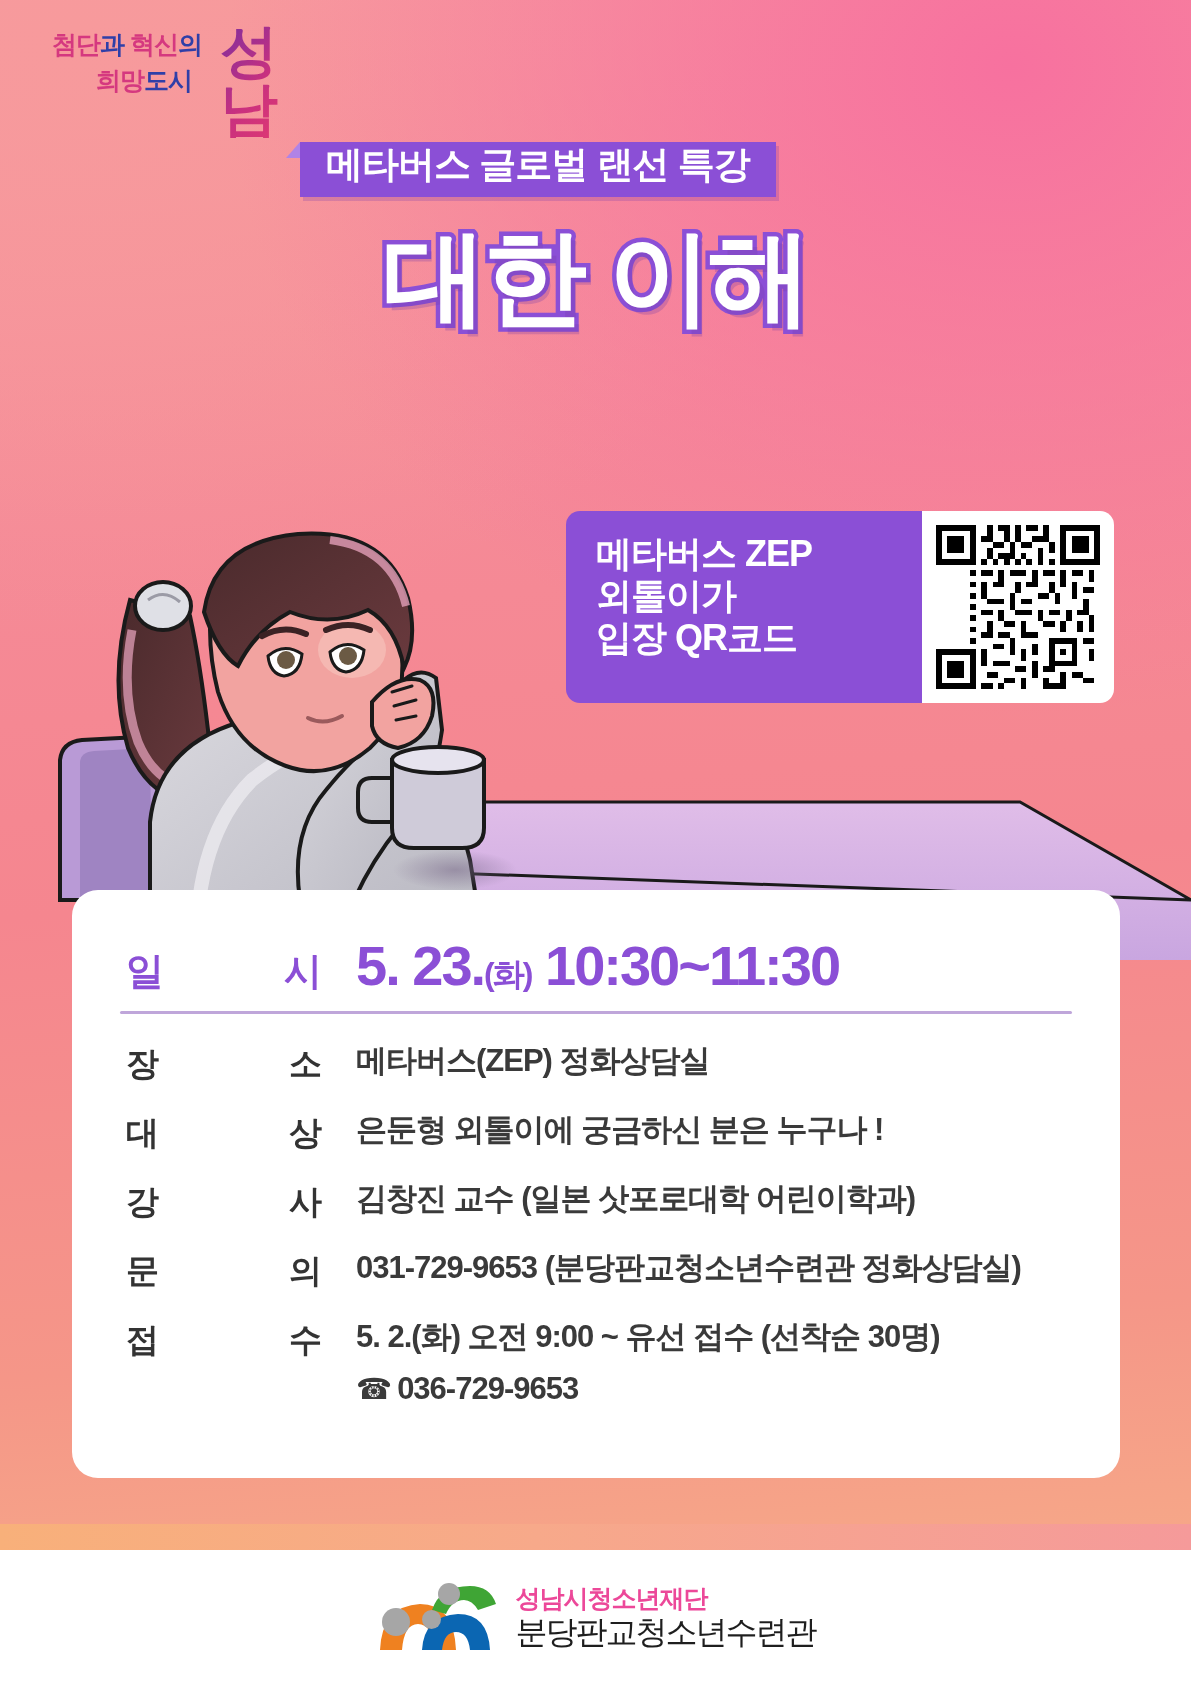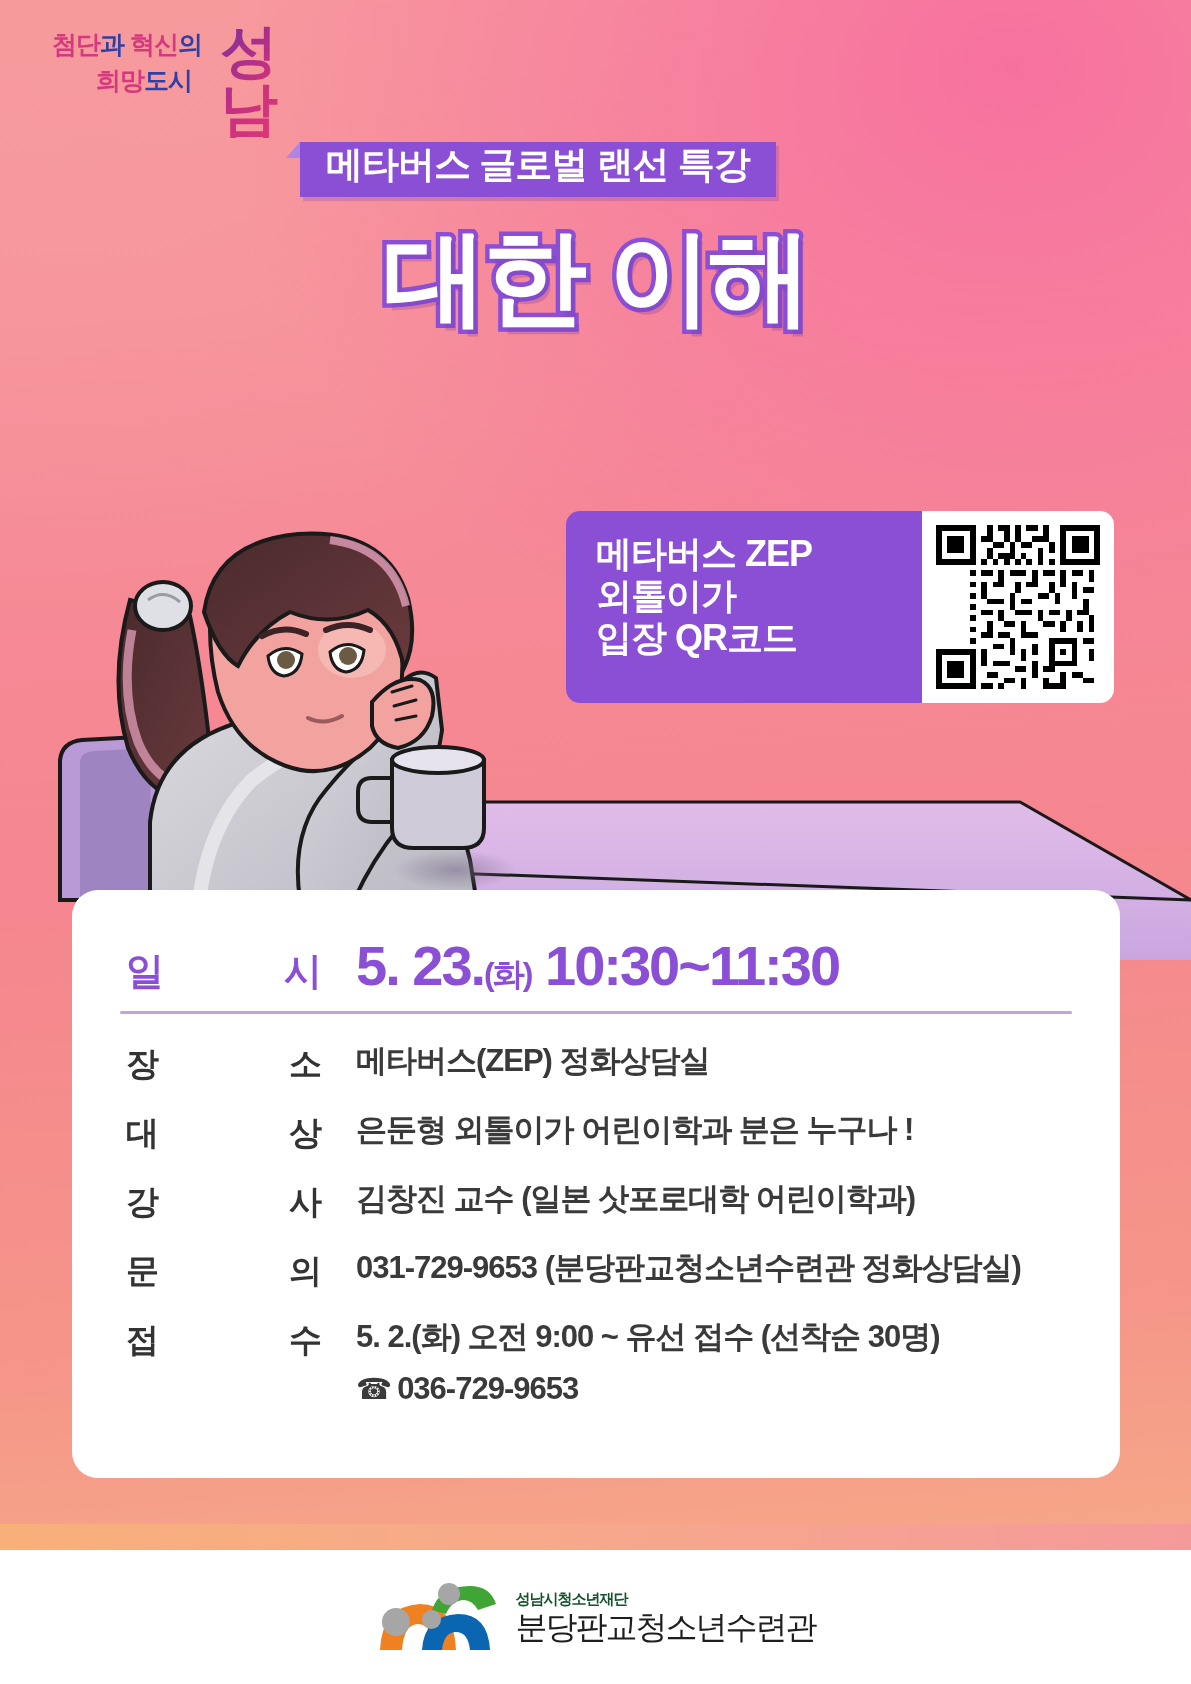--- a/index.html
+++ b/index.html
@@ -143,21 +143,21 @@
     background:linear-gradient(90deg,#f8b07a 0%,#f7a98a 45%,#f59a9a 100%);
   }
   .footer{
     position:absolute;left:0;right:0;bottom:0;height:134px;background:#fff;
     display:flex;align-items:center;justify-content:center;gap:18px;
   }
   .f-mark{position:relative;width:122px;height:74px;flex:0 0 122px;}
   .f-mark .dot1{position:absolute;left:6px;top:28px;width:28px;height:28px;border-radius:50%;background:#a6a6a6;}
   .f-mark .dot2{position:absolute;left:46px;top:30px;width:19px;height:19px;border-radius:50%;background:#a6a6a6;}
   .f-mark .dot3{position:absolute;left:62px;top:3px;width:22px;height:22px;border-radius:50%;background:#a6a6a6;}
-  .f-txt .small{font-size:15px;font-weight:700;color:#14532d;letter-spacing:-1px;line-height:1;margin-bottom:5px;}
+  .f-txt .small{font-size:25px;font-weight:700;color:#ec4899;letter-spacing:-1px;line-height:1;margin-bottom:5px;}
   .f-txt .big{font-size:32px;font-weight:400;color:#1e1e1e;letter-spacing:-2px;line-height:1;}
 </style>
 </head>
 <body>
 
 <div id="poster">
   <div class="bg-wash"></div>
 
   <div class="logo-sn">
     <div class="ln1">
@@ -400,21 +400,21 @@
           <span>소</span>
         </div>
         <div class="val">메타버스(ZEP) 정화상담실</div>
       </div>
 
       <div class="row">
         <div class="lbl">
           <span>대</span>
           <span>상</span>
         </div>
-        <div class="val">은둔형 외톨이가 어린이학과 분은 누구나 !</div>
+        <div class="val">은둔형 외톨이에 궁금하신 분은 누구나 !</div>
       </div>
 
       <div class="row">
         <div class="lbl">
           <span>강</span>
           <span>사</span>
         </div>
         <div class="val">김창진 교수 (일본 삿포로대학 어린이학과)</div>
       </div>
 

